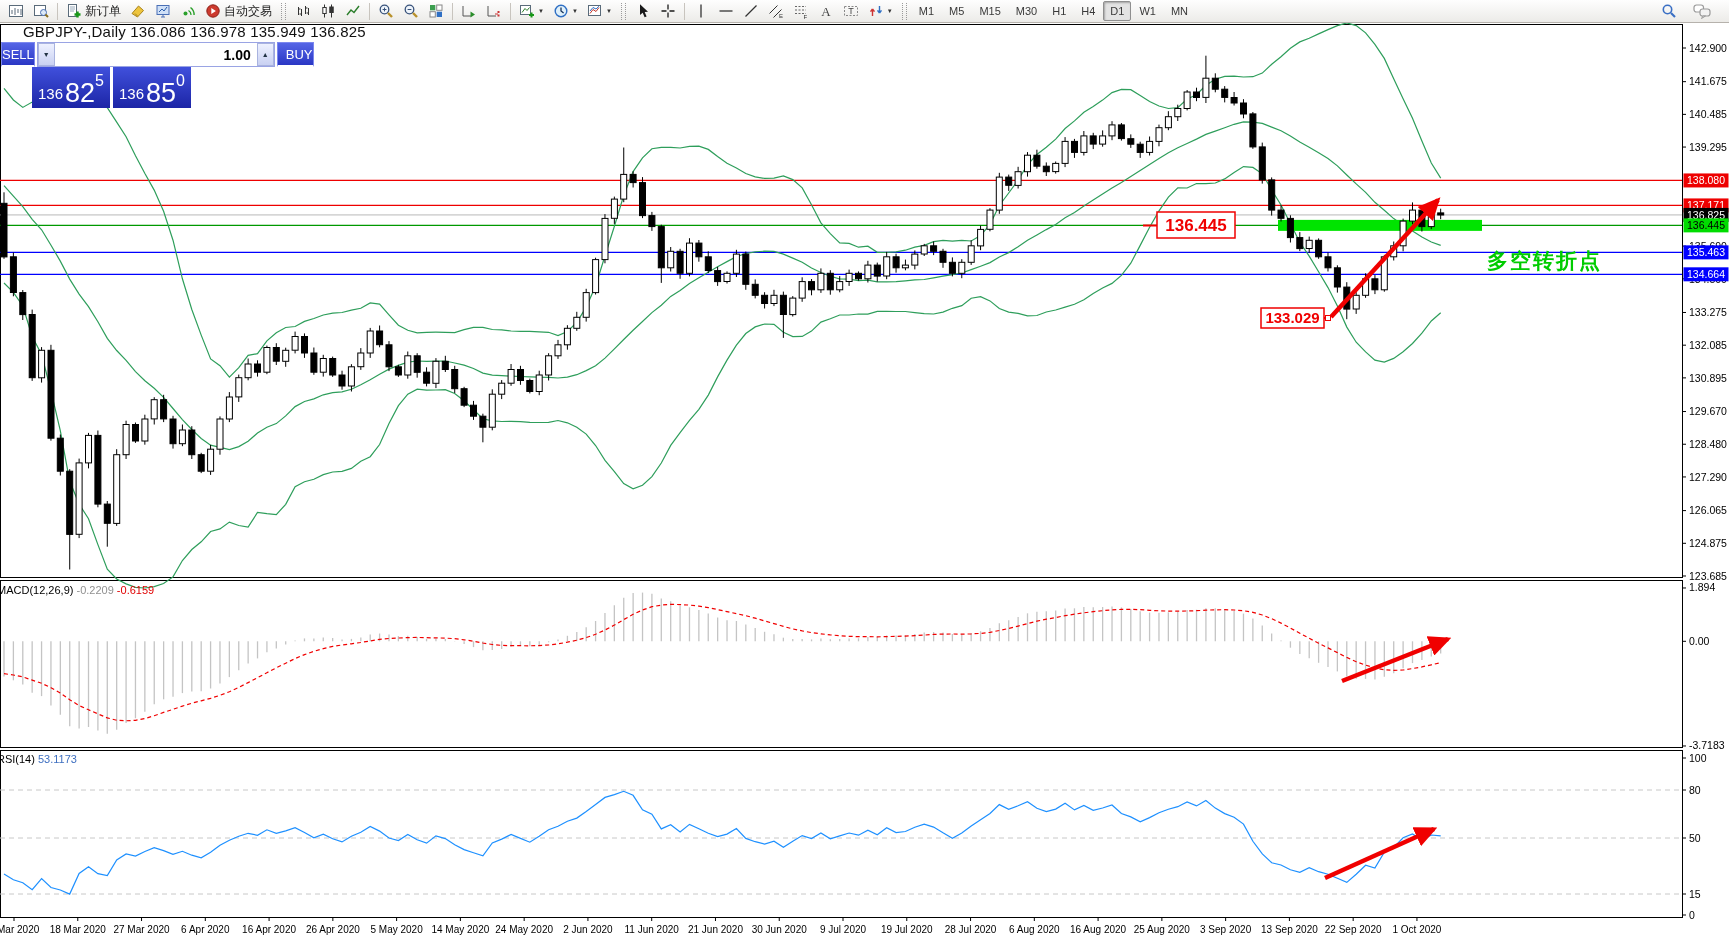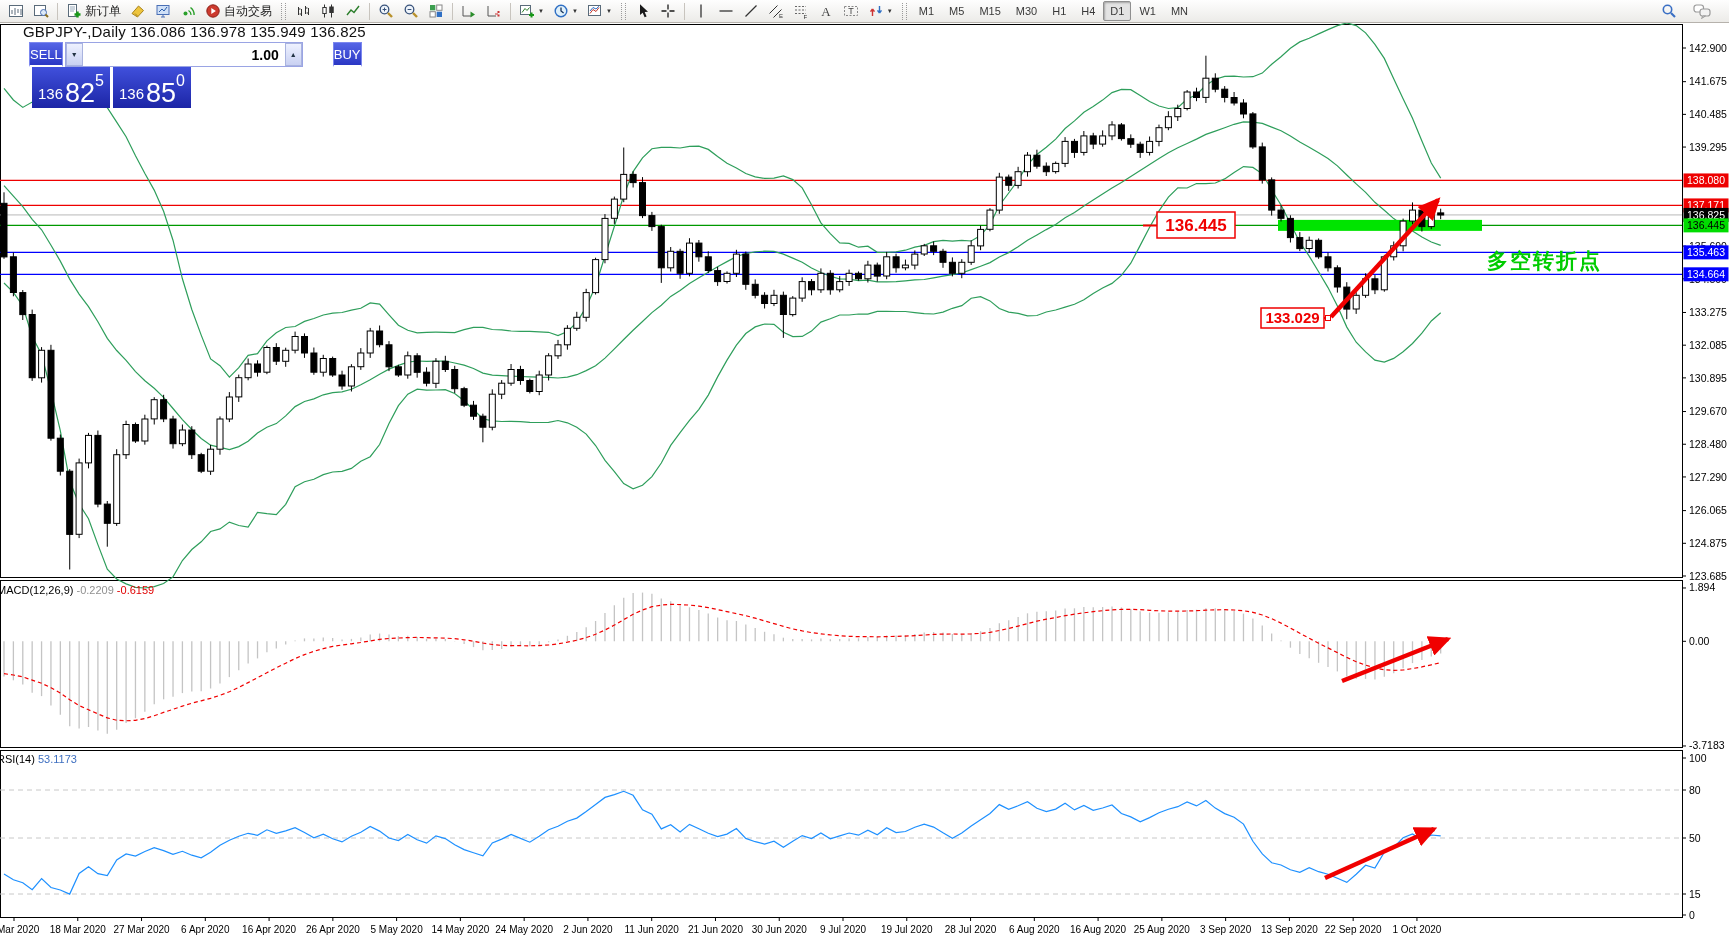--- a/index.html
+++ b/index.html
@@ -19,23 +19,23 @@
   .tf.active{background:#e3e3e3;border:1px solid #8f8f8f;box-shadow:inset 1px 1px 2px rgba(0,0,0,.28);}
   .tb-right{margin-left:auto;display:flex;align-items:center;gap:8px;margin-right:10px;}
   
   #plot{position:absolute;left:0;top:0;z-index:1;font-family:"Liberation Sans",sans-serif;}
   
   .symbol-header{position:absolute;left:3px;top:23px;font-size:15px;color:#111;z-index:4;letter-spacing:.2px;margin-left:20px;}
   
   .trade-panel{position:absolute;left:1px;top:42px;width:190px;z-index:5;}
   .tp-row1{display:flex;height:25px;gap:2px;}
   .tp-btn{background:linear-gradient(#5565e6,#2a37c4);color:#fff;font-size:13px;border:1px solid #7b87ef;
-    border-bottom:2px solid #fff;display:flex;align-items:center;justify-content:center;box-sizing:border-box;margin-left:28px;}
+    border-bottom:2px solid #fff;display:flex;align-items:center;justify-content:center;box-sizing:border-box;}
   .btn-sell{width:40px;}
-  .btn-buy{width:45px;}
+  .btn-buy{width:45px;padding-left:8px;}
   .vol{flex:1;display:flex;background:#fff;border:1px solid #9aa4e4;box-sizing:border-box;}
   .vol-btn{width:17px;background:linear-gradient(#eef1ff,#c9d1f2);color:#234;font-size:7px;
     display:flex;align-items:center;justify-content:center;border:1px solid #a9b3df;box-sizing:border-box;}
   .vol-input{flex:1;border:none;outline:none;text-align:right;padding:0 6px 0 0;font-size:14px;min-width:20px;
     font-family:"Liberation Sans",sans-serif;color:#000;font-weight:bold;}
   .tp-row2{display:flex;gap:3px;height:41px;margin-top:0px;margin-left:31px;}
   .price-box{flex:1;background:linear-gradient(#4050dc,#1c25a6);color:#fff;display:flex;align-items:flex-end;
     justify-content:center;padding:1px 1px 4px 1px;}
   .p-small{font-size:15px;margin:0 2px 3px 0;line-height:1;}
   .p-big{font-size:27px;line-height:.82;}

